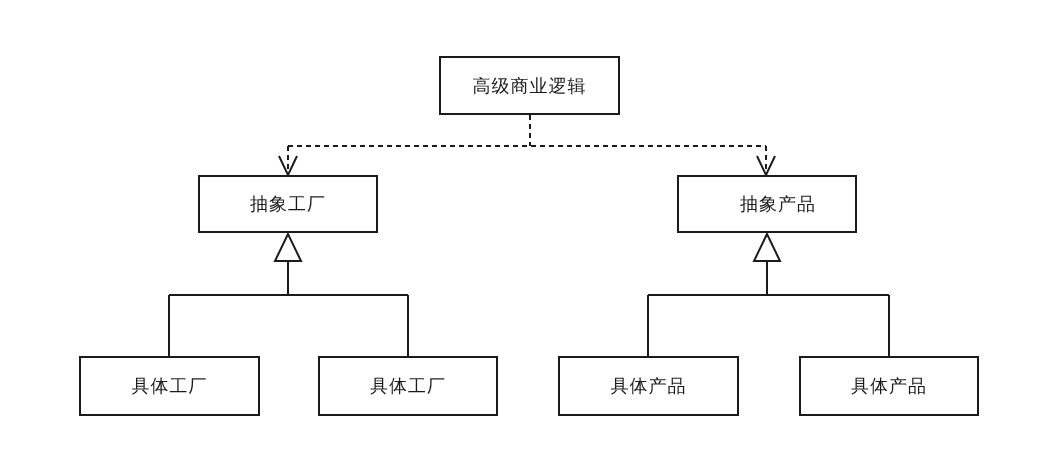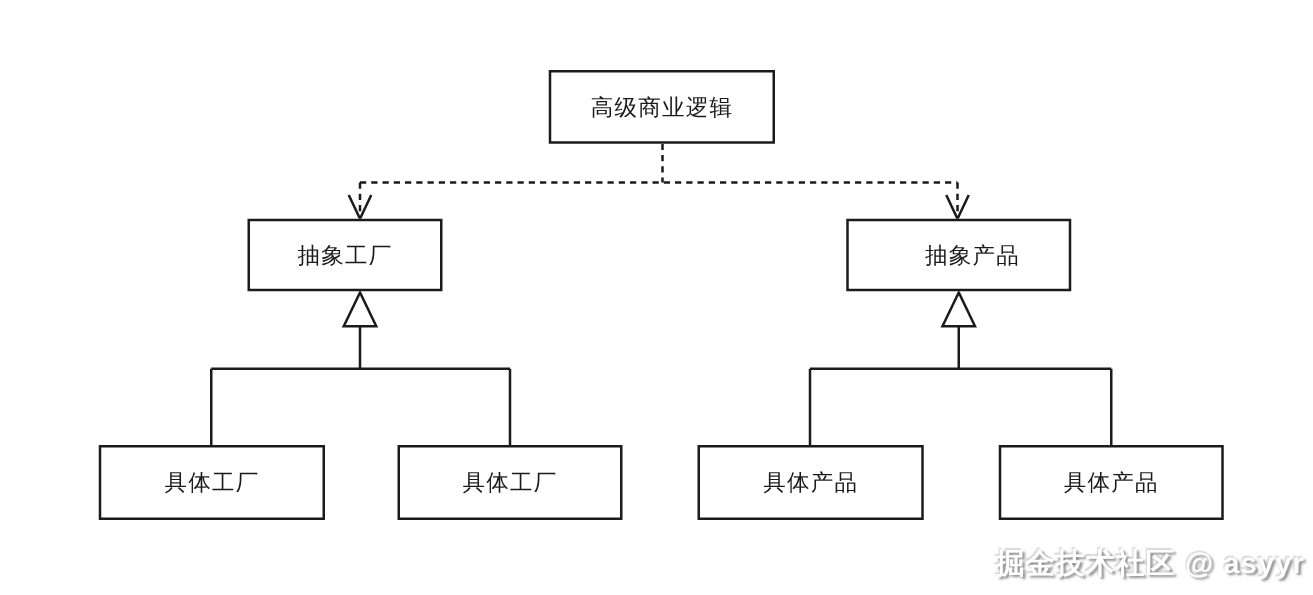--- a/index.html
+++ b/index.html
@@ -29,21 +29,21 @@
     background: #ffffff;
     display: flex;
     align-items: center;
     justify-content: center;
     font-size: 18px;
     color: #1a1a1a;
     letter-spacing: 1px;
     white-space: nowrap;
   }
   .node-top              { left: 439px; top: 56px;  width: 181px; height: 59px; }
-  .node-abstract-factory { left: 198px; top: 175px; width: 156px; height: 58px; }
+  .node-abstract-factory { left: 198px; top: 175px; width: 180px; height: 58px; }
   .node-abstract-product { left: 677px; top: 175px; width: 180px; height: 58px; padding-left: 22px; }
   .node-concrete-factory-1 { left: 79px;  top: 356px; width: 181px; height: 60px; }
   .node-concrete-factory-2 { left: 318px; top: 356px; width: 180px; height: 60px; }
   .node-concrete-product-1 { left: 558px; top: 356px; width: 181px; height: 60px; }
   .node-concrete-product-2 { left: 799px; top: 356px; width: 180px; height: 60px; }
   .watermark {
     position: absolute;
     right: 6px;
     bottom: 10px;
     font-size: 23px;
@@ -92,15 +92,14 @@
   <div class="node node-abstract-product">抽象产品</div>
 
   <div class="node node-concrete-factory-1">具体工厂</div>
 
   <div class="node node-concrete-factory-2">具体工厂</div>
 
   <div class="node node-concrete-product-1">具体产品</div>
 
   <div class="node node-concrete-product-2">具体产品</div>
 
-  <div class="watermark">掘金技术社区 @ asyyr</div>
 
 </div>
 
 </body></html>

